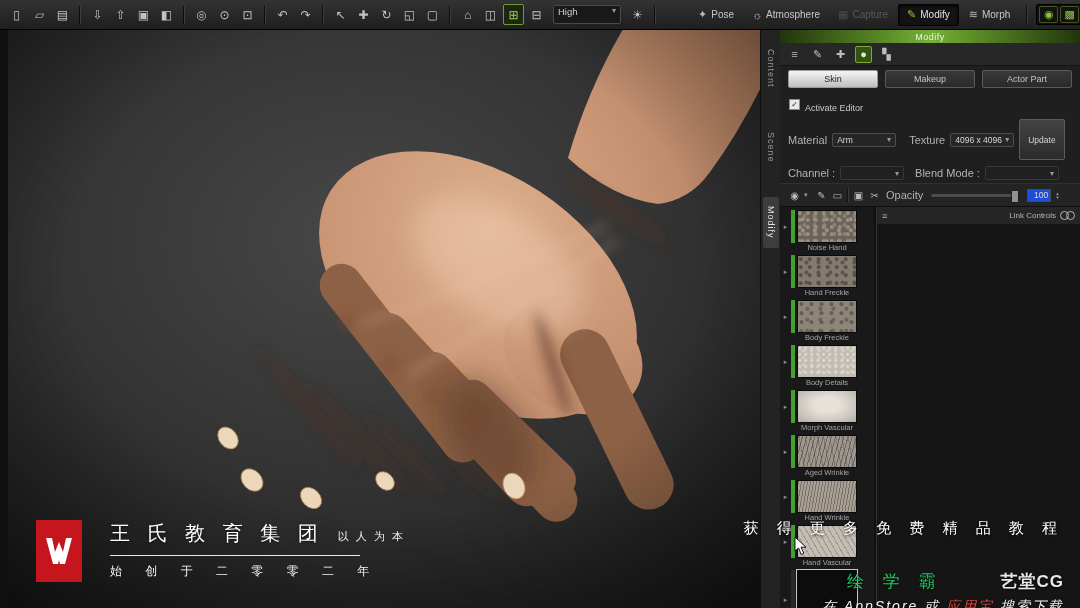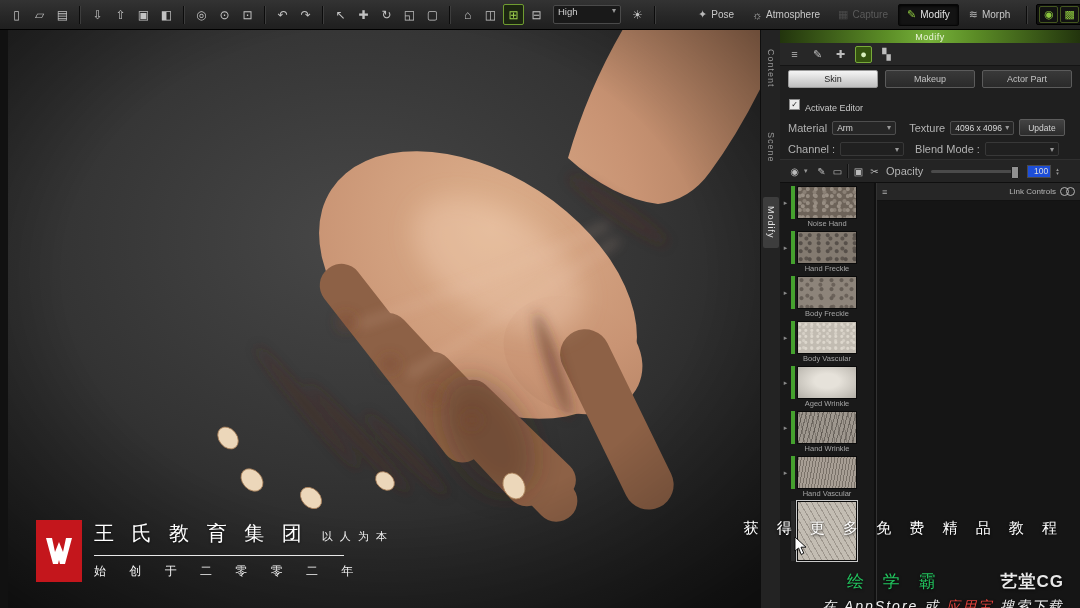--- a/index.html
+++ b/index.html
@@ -58,21 +58,21 @@
   .p-tab.active{background:linear-gradient(#f5f5f5,#bfbfbf);color:#1c1c1c;border-color:#9a9a9a;}
   .p-check{display:flex;align-items:center;gap:5px;padding:3px 9px;flex:0 0 auto;}
   .cb{width:9px;height:9px;background:#e9e9e9;border:1px solid #8a8a8a;font-size:8px;line-height:9px;
     color:#222;display:flex;align-items:center;justify-content:center;}
   .p-check-label{font-size:9px;color:#c9c9c9;margin-top:8px;}
   .p-row{display:flex;align-items:center;gap:5px;padding:3px 8px;flex:0 0 auto;}
   .p-label{font-size:11px;color:#b2b2b2;flex:0 0 auto;}
   .p-select{display:flex;align-items:center;justify-content:space-between;background:#262626;
     border:1px solid #4e4e4e;border-radius:2px;height:14px;padding:0 4px;font-size:8.5px;color:#d8d8d8;box-sizing:border-box;}
   .p-select.dim{background:#202020;border-color:#383838;color:#6a6a6a;}
-  .p-btn{height:15px;padding:0 8px;background:linear-gradient(#434343,#2c2c2c);border:1px solid #5c5c5c;
+  .p-btn{height:15px;padding:12px 8px;background:linear-gradient(#434343,#2c2c2c);border:1px solid #5c5c5c;
     border-radius:2px;font-size:8.5px;color:#d5d5d5;display:flex;align-items:center;}
   .p-tools{display:flex;align-items:center;gap:5px;padding:4px 8px;flex:0 0 auto;
     border-top:1px solid #303030;border-bottom:1px solid #0f0f0f;background:#242424;}
   .t-ico{font-size:10px;color:#bbb;width:13px;text-align:center;}
   .t-caret{font-size:7px;color:#999;width:8px;}
   .t-sep{width:1px;height:14px;background:#111;border-right:1px solid #3a3a3a;}
   .slider{position:relative;width:88px;height:3px;background:#4b4b4b;border-radius:2px;margin:0 3px;}
   .slider .thumb{position:absolute;right:0;top:-4px;width:6px;height:11px;background:#919191;border:1px solid #1d1d1d;border-radius:1px;}
   .val-box{width:24px;height:13px;background:#1d4ed8;border:1px solid #4a4a4a;font-size:8.5px;color:#ddd;
     display:flex;align-items:center;justify-content:flex-end;padding:0 2px;box-sizing:border-box;}
@@ -103,21 +103,21 @@
   .lp-head{height:17px;background:#262626;border-bottom:1px solid #121212;display:flex;align-items:center;padding:0 5px;gap:4px;flex:0 0 auto;}
   .lp-ico{font-size:9px;color:#b0b0b0;}
   .lp-spacer{flex:1;}
   .lp-label{font-size:8px;color:#b5b5b5;}
   .link-icon{display:flex;align-items:center;}
   .link-icon i{width:7px;height:7px;border:1px solid #b5b5b5;border-radius:50%;display:block;}
   .link-icon i+i{margin-left:-3px;}
   .lp-body{flex:1;background:#151515;}
 
   
-  #wm-left{position:absolute;left:36px;top:520px;display:flex;gap:12px;z-index:50;align-items:flex-start;}
+  #wm-left{position:absolute;left:36px;top:520px;display:flex;gap:28px;z-index:50;align-items:flex-start;}
   .logo{width:46px;height:62px;background:#c4161c;display:flex;align-items:center;justify-content:center;flex:0 0 auto;}
   .wm-text{color:#fff;}
   .wm-row1{display:flex;align-items:baseline;gap:14px;}
   .company{font-size:20px;letter-spacing:6px;color:#fff;text-shadow:0 1px 3px rgba(0,0,0,.7);}
   .slogan{font-size:11px;letter-spacing:2px;color:#f2f2f2;}
   .wm-line{height:1px;background:#e8e8e8;margin:8px 0 7px;width:250px;}
   .since{font-size:12px;letter-spacing:10px;color:#f5f5f5;}
   #wm-right{position:absolute;right:16px;top:519px;z-index:50;text-align:right;}
   .wr1{font-size:15px;color:#fff;letter-spacing:7px;text-shadow:0 1px 3px rgba(0,0,0,.85);}
   .wr2{margin-top:5px;font-size:17px;display:flex;justify-content:flex-end;align-items:baseline;gap:12px;}
@@ -372,21 +372,29 @@
               <span class="lthumb"></span>
             </div>
             <div class="lname">Body Freckle</div>
           </div>
           <div class="layer">
             <div class="lrow">
               <span class="lhandle">▸</span>
               <span class="lstrip"></span>
               <span class="lthumb"></span>
             </div>
-            <div class="lname">Body Vascular</div>
+            <div class="lname">Body Details</div>
+          </div>
+          <div class="layer">
+            <div class="lrow">
+              <span class="lhandle">▸</span>
+              <span class="lstrip"></span>
+              <span class="lthumb"></span>
+            </div>
+            <div class="lname">Morph Vascular</div>
           </div>
           <div class="layer">
             <div class="lrow">
               <span class="lhandle">▸</span>
               <span class="lstrip"></span>
               <span class="lthumb"></span>
             </div>
             <div class="lname">Aged Wrinkle</div>
           </div>
           <div class="layer">

